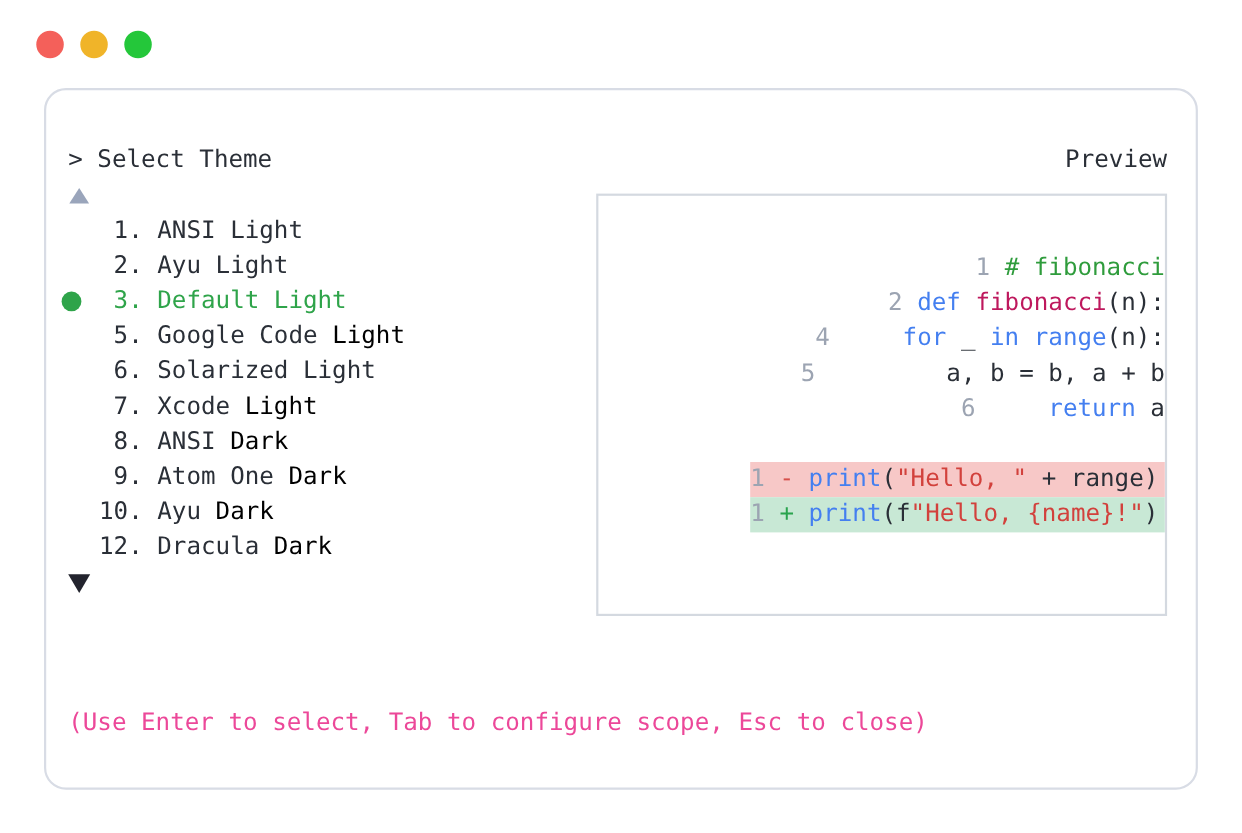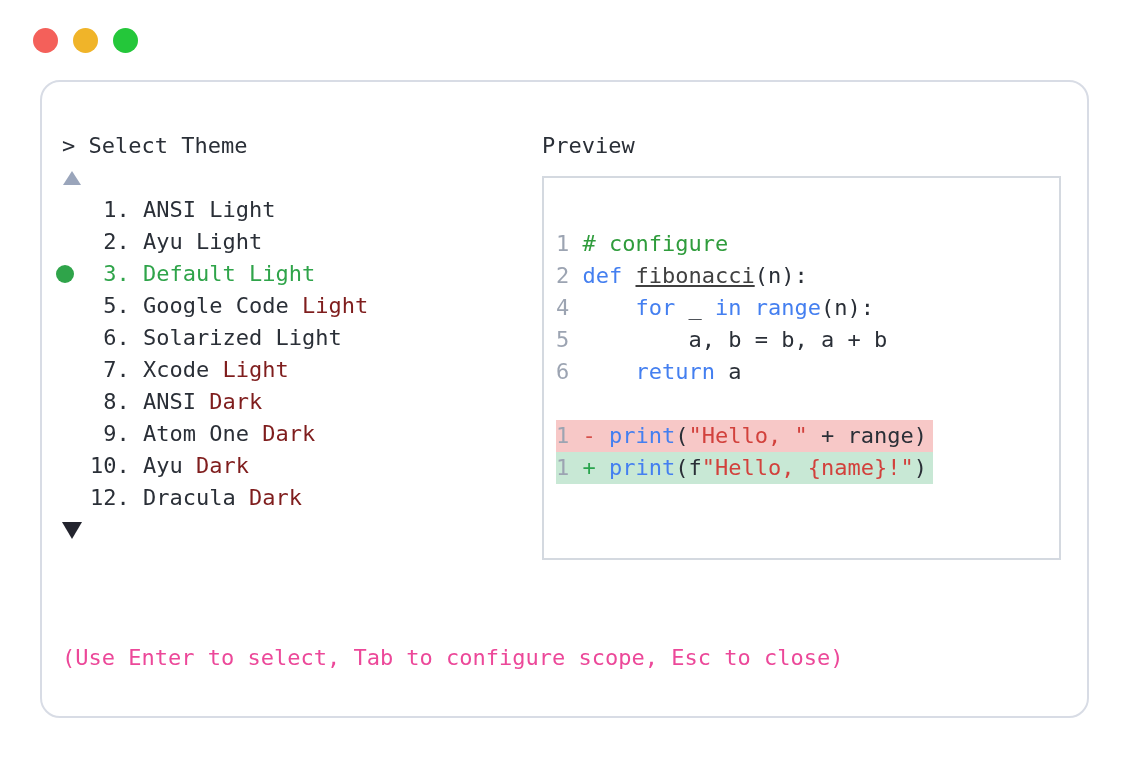--- a/index.html
+++ b/index.html
@@ -49,48 +49,48 @@
     white-space: pre; padding-left: 28px; cursor: pointer;
   }
   .theme-row .marker-dot {
     position: absolute; left: -6px; top: 7px;
     width: 18px; height: 18px; border-radius: 50%;
     background: #2fa44a; display: none;
   }
   .theme-row.sel .marker-dot { display: block; }
   .theme-row .tnum, .theme-row .tname { color: #2a2f37; }
   .theme-row.sel .tnum, .theme-row.sel .tname { color: #2fa44a; }
-  .theme-row .tmuted { color: #7f1d1d; }
+  .theme-row .tmuted { color: #000000; }
   .hint {
     position: absolute; left: 20px; top: 560px;
     height: 32px; line-height: 32px; white-space: pre;
     font-size: 22px; color: #ec4899;
   }
   
-  .right-col { position: absolute; left: 500px; top: 48px; }
+  .right-col { position: absolute; left: 500px; top: 48px; text-align: right; }
   .preview-label {
     height: 32px; line-height: 32px; white-space: pre;
     font-size: 22px; color: #2a2f37;
   }
   .preview-box {
     margin-top: 14px;
     width: 519px; height: 384px;
     border: 2px solid #d4d9e0;
     background: #ffffff;
     padding: 50px 0 0 12px;
     overflow: hidden;
   }
   .code-row { height: 32px; line-height: 32px; white-space: pre; font-size: 22px; }
   .code-inner { display: inline-block; height: 32px; }
   .code-inner.del { background: #f7c8c7; padding-right: 6px; }
   .code-inner.add { background: #c8e8d5; padding-right: 6px; }
   .lnum { color: #9ca4b2; }
   .tok-plain { color: #2a2f37; }
   .tok-kw { color: #447ff0; }
-  .tok-fn { color: #404040; text-decoration: underline; }
+  .tok-fn { color: #be185d; }
   .tok-str { color: #d2413c; }
   .tok-comment { color: #2f9c3c; }
   .tok-del-sign { color: #d64f4a; }
   .tok-add-sign { color: #2aa44e; }
 </style>
 </head>
 <body>
 
 <div class="traffic-lights">
   <div class="traffic-dot" id="dot-close" style="background: rgb(244, 96, 90);"></div>
@@ -119,21 +119,21 @@
       </div>
     <div class="scroll-row">
       <div class="tri-down"></div>
     </div>
   </div>
 
   <div class="right-col">
     <div class="preview-label">Preview</div>
     <div class="preview-box">
       <div id="code-block">
-          <div class="code-row"><span class="code-inner"><span class="lnum">1</span> <span class="tok-comment"># configure</span></span></div>
+          <div class="code-row"><span class="code-inner"><span class="lnum">1</span> <span class="tok-comment"># fibonacci</span></span></div>
           <div class="code-row"><span class="code-inner"><span class="lnum">2</span> <span class="tok-kw">def </span><span class="tok-fn">fibonacci</span><span class="tok-plain">(n):</span></span></div>
           <div class="code-row"><span class="code-inner"><span class="lnum">4</span> <span class="tok-plain">    </span><span class="tok-kw">for</span><span class="tok-plain"> _ </span><span class="tok-kw">in</span><span class="tok-plain"> </span><span class="tok-kw">range</span><span class="tok-plain">(n):</span></span></div>
           <div class="code-row"><span class="code-inner"><span class="lnum">5</span> <span class="tok-plain">        a, b = b, a + b</span></span></div>
           <div class="code-row"><span class="code-inner"><span class="lnum">6</span> <span class="tok-plain">    </span><span class="tok-kw">return</span><span class="tok-plain"> a</span></span></div>
           <div class="code-row"><span class="code-inner"></span></div>
           <div class="code-row"><span class="code-inner del"><span class="lnum">1</span> <span class="tok-del-sign">- </span><span class="tok-kw">print</span><span class="tok-plain">(</span><span class="tok-str">"Hello, "</span><span class="tok-plain"> + range)</span></span></div>
           <div class="code-row"><span class="code-inner add"><span class="lnum">1</span> <span class="tok-add-sign">+ </span><span class="tok-kw">print</span><span class="tok-plain">(f</span><span class="tok-str">"Hello, {name}!"</span><span class="tok-plain">)</span></span></div>
         </div>
     </div>
   </div>

